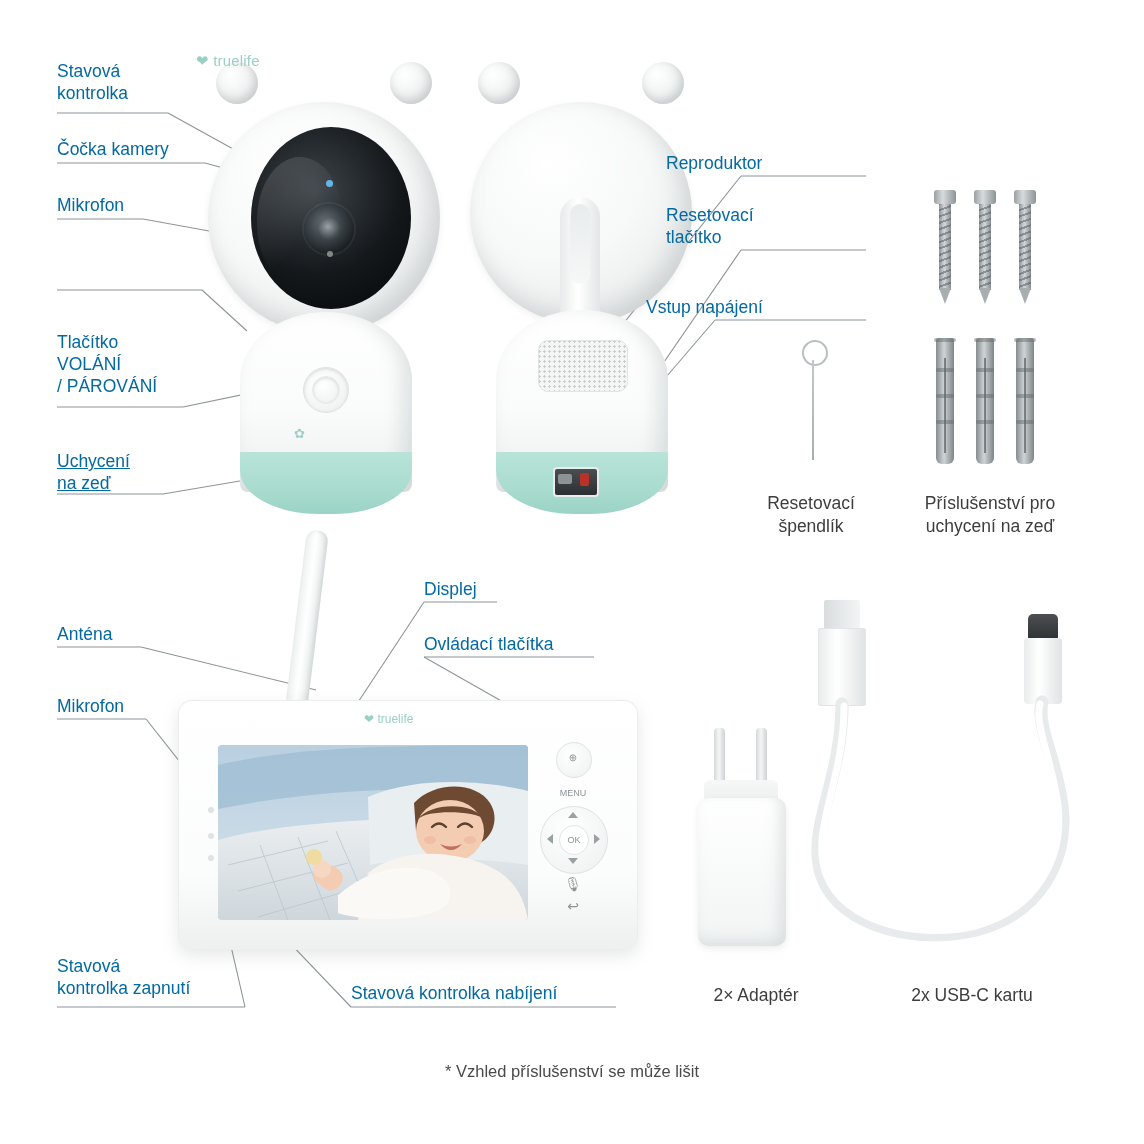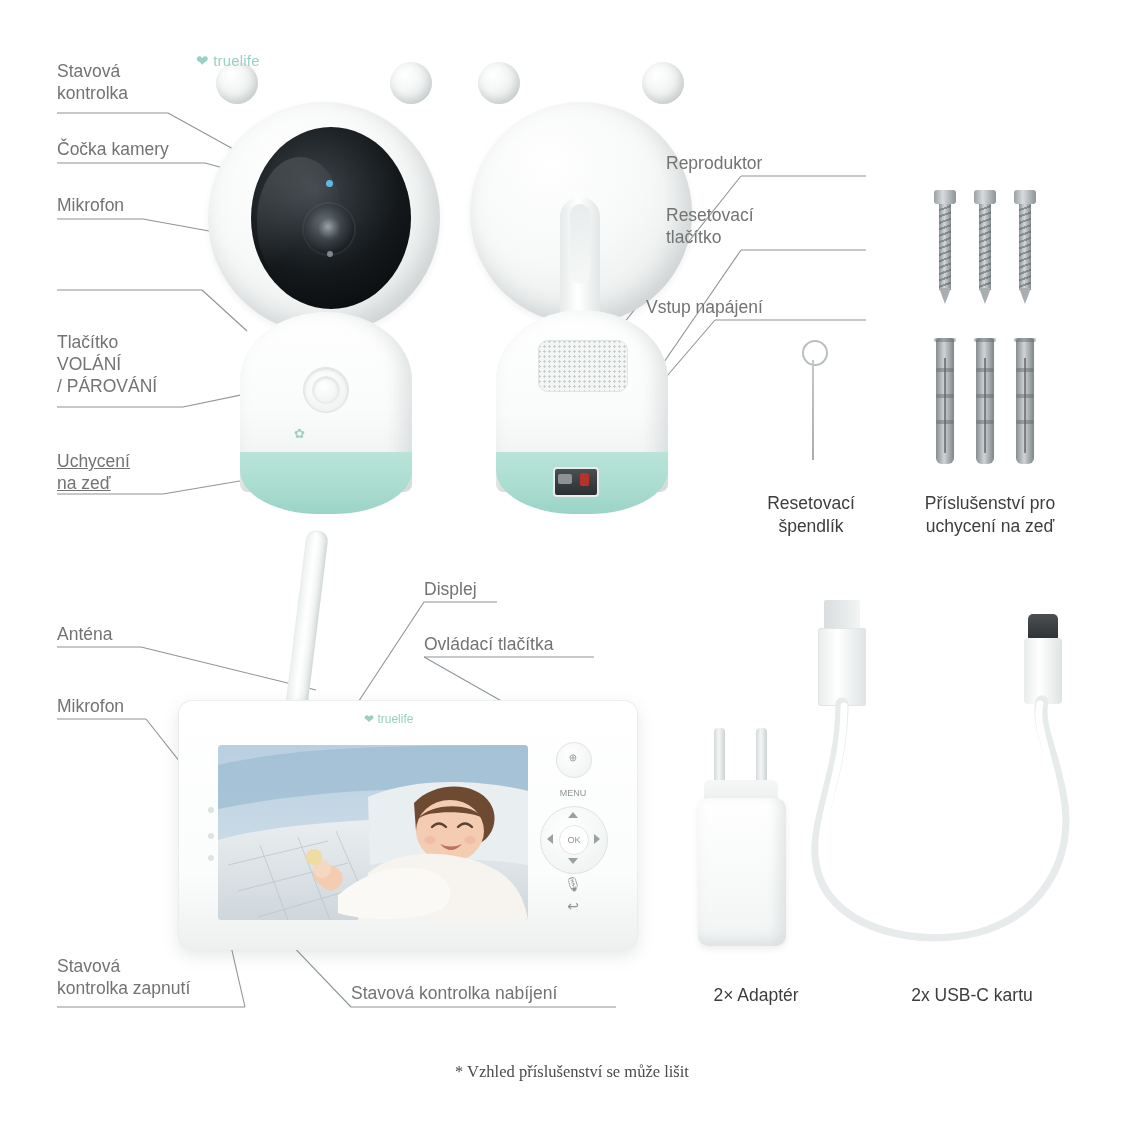--- a/index.html
+++ b/index.html
@@ -17,40 +17,39 @@
   }
   .stage {
     position: absolute;
     left: 0; top: 0;
     width: 1144px; height: 1144px;
   }
   .lbl {
     position: absolute;
     font-size: 17.5px;
     line-height: 22px;
-    color: #737373;
+    color: #0369a1;
     white-space: pre-line;
   }
   .lbl.right { text-align: left; }
   .cap {
     position: absolute;
     font-size: 17.5px;
     line-height: 23px;
     color: #3d3d3d;
     text-align: center;
     white-space: pre-line;
   }
   .foot {
     position: absolute;
     font-size: 16.5px;
     color: #4a4a4a;
     text-align: center;
     width: 100%;
     left: 0;
-    font-family: Liberation Serif, serif;
   }
   svg.lines {
     position: absolute;
     left: 0; top: 0;
     width: 1144px; height: 1144px;
     pointer-events: none;
   }
   .dev { position: absolute; }
 
   

